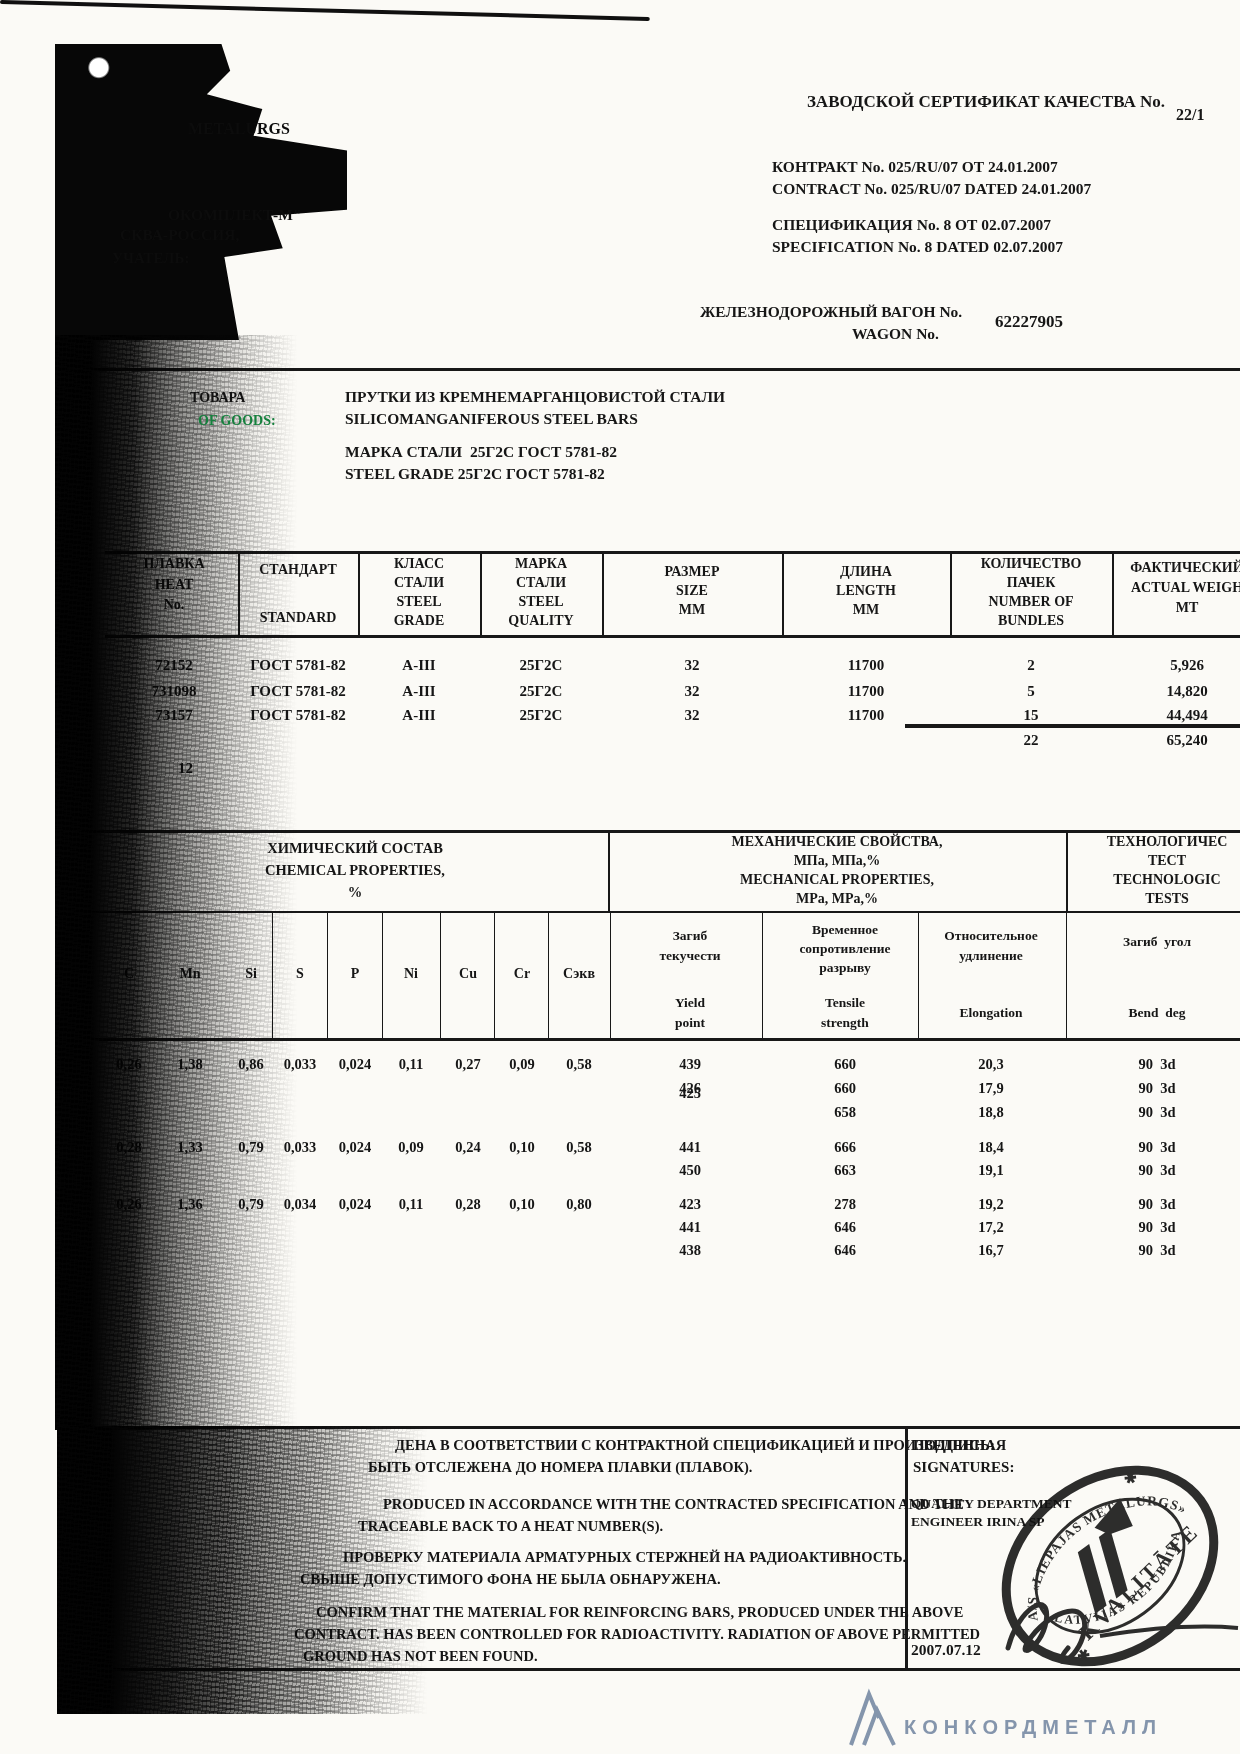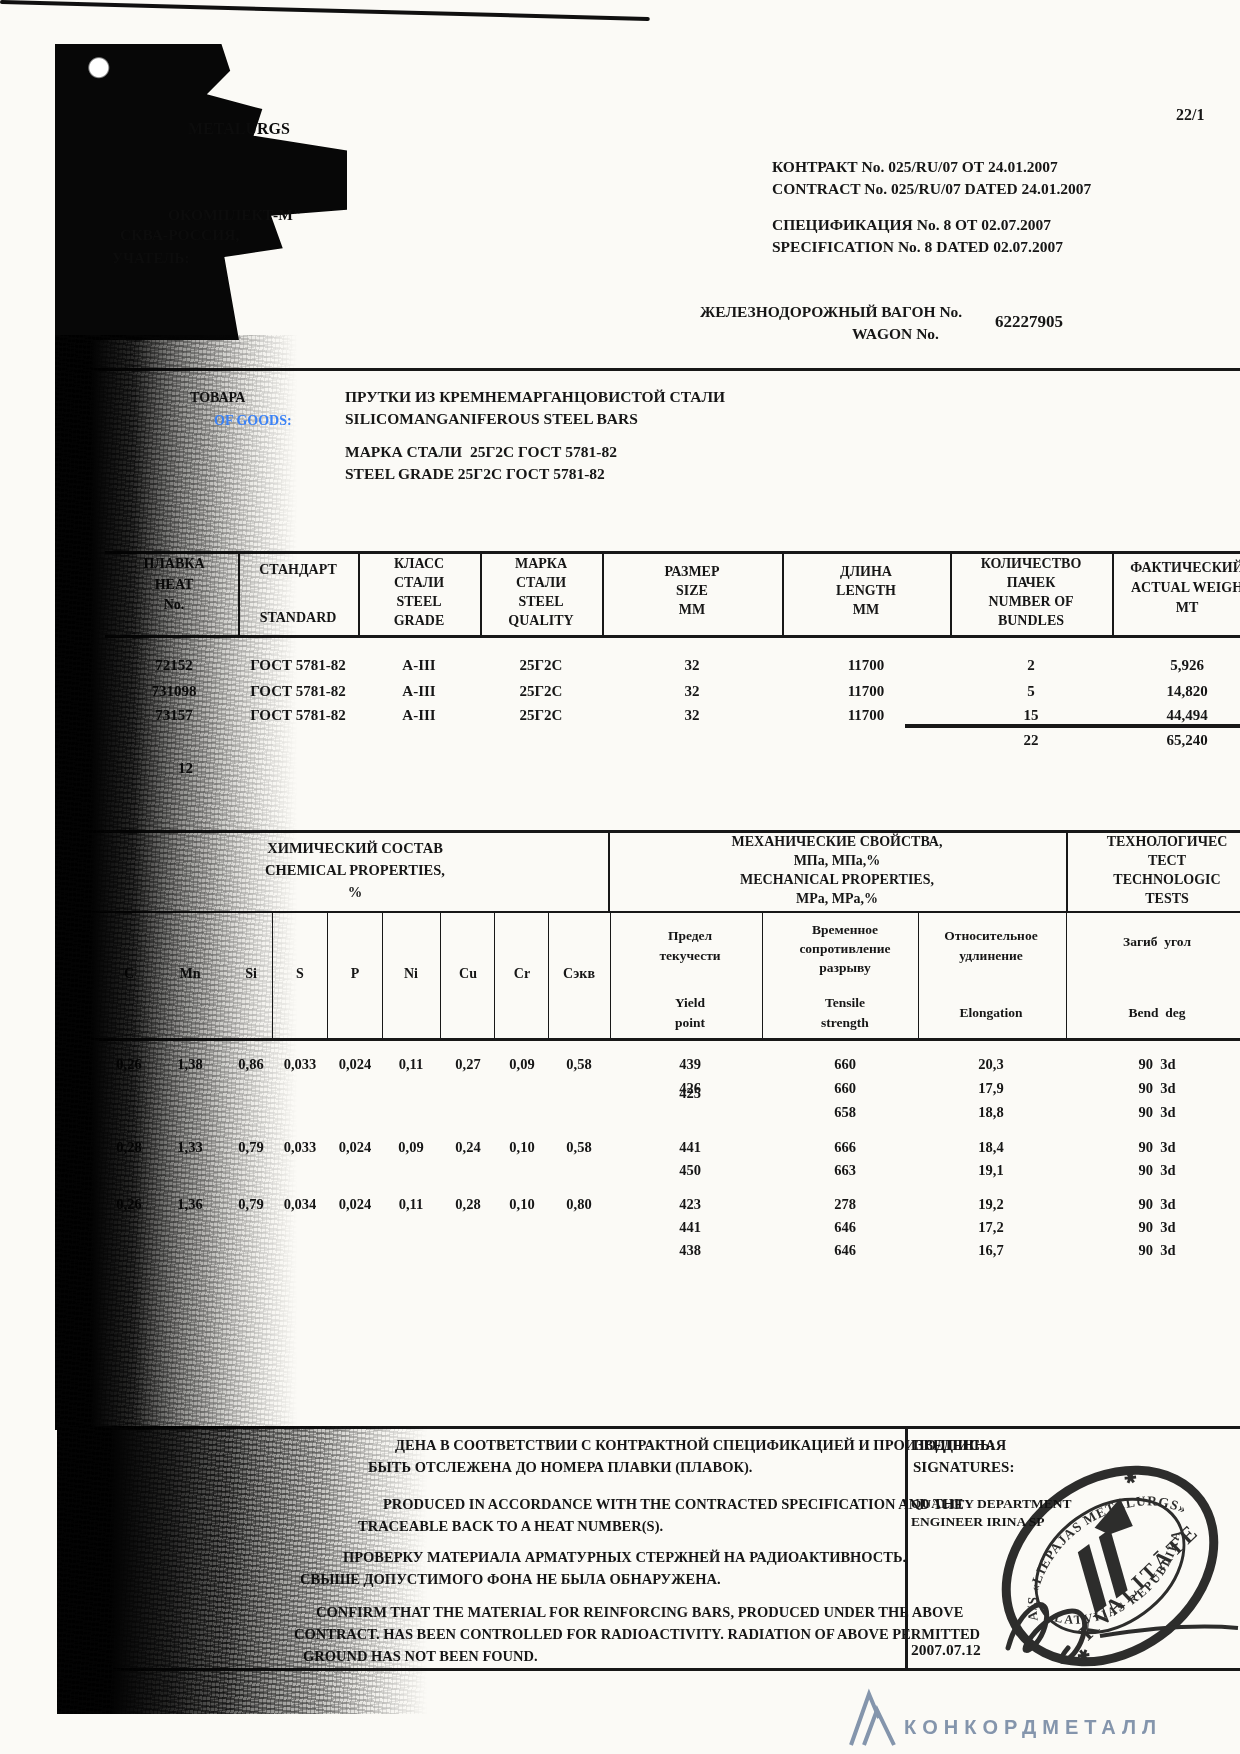--- a/index.html
+++ b/index.html
@@ -41,20 +41,21 @@
   #diag-line{left:452px;top:76px;width:650px;height:4px;background:#101010;
     transform:rotate(1.5deg);transform-origin:left center;border-radius:2px;}
   svg{position:absolute;overflow:visible;}
   .stamp-svg{z-index:4;}
 </style>
 </head>
 <body>
 
 <div id="page">
 
+  <div class="t f17 rgt" style="left:640px;top:92px;width:525px">ЗАВОДСКОЙ СЕРТИФИКАТ КАЧЕСТВА  No.</div>
   <div class="t f16" style="left:1176px;top:106px">22/1</div>
 
   <div class="t f155" style="left:772px;top:158px">КОНТРАКТ No. 025/RU/07 ОТ 24.01.2007</div>
   <div class="t f155" style="left:772px;top:180px">CONTRACT No. 025/RU/07 DATED 24.01.2007</div>
 
   <div class="t f155" style="left:772px;top:216px">СПЕЦИФИКАЦИЯ No. 8 ОТ 02.07.2007</div>
   <div class="t f155" style="left:772px;top:238px">SPECIFICATION No. 8 DATED 02.07.2007</div>
 
   <div class="t f155" style="left:700px;top:303px">ЖЕЛЕЗНОДОРОЖНЫЙ ВАГОН No.</div>
   <div class="t f155" style="left:852px;top:325px">WAGON No.</div>
@@ -62,21 +63,21 @@
 
   <div class="t f16 z3" style="left:188px;top:120px;color:#0c0c0c">METALURGS</div>
   <div class="t f155 z3" style="left:168px;top:206px;color:#0c0c0c">ОКОМПЛЕКТ-М"</div>
   <div class="t f155 z3" style="left:120px;top:226px;color:#0c0c0c">СКВА-РОССИЯ,</div>
   <div class="t f15 z3" style="left:112px;top:250px;color:#0c0c0c">УЧАТЕЛЬ:</div>
 
   <div id="diag-line"></div>
   <div class="ln" style="left:55px;top:368px;width:1185px;height:3px"></div>
 
   <div class="t f14 z3" style="left:190px;top:390px;color:#111">ТОВАРА</div>
-  <div class="t f14 z3" style="left:214px;top:413px;color:#3b82f6">OF GOODS:</div>
+  <div class="t f14 z3" style="left:198px;top:413px;color:#15803d">OF GOODS:</div>
   <div class="t f155" style="left:345px;top:388px">ПРУТКИ ИЗ КРЕМНЕМАРГАНЦОВИСТОЙ СТАЛИ</div>
   <div class="t f155" style="left:345px;top:410px">SILICOMANGANIFEROUS STEEL BARS</div>
   <div class="t f155" style="left:345px;top:443px">МАРКА СТАЛИ&nbsp; 25Г2С ГОСТ 5781-82</div>
   <div class="t f155" style="left:345px;top:465px">STEEL GRADE 25Г2С ГОСТ 5781-82</div>
 
   <div class="ln" style="left:105px;top:551px;width:1135px;height:3px"></div>
   <div class="ln" style="left:105px;top:635px;width:1135px;height:3px"></div>
   <div class="ln" style="left:238px;top:551px;width:2px;height:87px"></div>
   <div class="ln" style="left:358px;top:551px;width:2px;height:87px"></div>
   <div class="ln" style="left:480px;top:551px;width:2px;height:87px"></div>
@@ -176,21 +177,21 @@
   <span class="t c f14 cc-c" style="top:966px">C</span>
   <span class="t c f14 cc-mn" style="top:966px">Mn</span>
   <span class="t c f14 cc-si" style="top:966px">Si</span>
   <span class="t c f14 cc-s" style="top:966px">S</span>
   <span class="t c f14 cc-p" style="top:966px">P</span>
   <span class="t c f14 cc-ni" style="top:966px">Ni</span>
   <span class="t c f14 cc-cu" style="top:966px">Cu</span>
   <span class="t c f14 cc-cr" style="top:966px">Cr</span>
   <span class="t c f14 cc-eq" style="top:966px">Сэкв</span>
 
-  <span class="t c f13 cc-y" style="top:928px">Предел</span>
+  <span class="t c f13 cc-y" style="top:928px">Загиб</span>
   <span class="t c f13 cc-y" style="top:948px">текучести</span>
   <span class="t c f13 cc-y" style="top:995px">Yield</span>
   <span class="t c f13 cc-y" style="top:1015px">point</span>
   <span class="t c f13 cc-t" style="top:922px">Временное</span>
   <span class="t c f13 cc-t" style="top:941px">сопротивление</span>
   <span class="t c f13 cc-t" style="top:960px">разрыву</span>
   <span class="t c f13 cc-t" style="top:995px">Tensile</span>
   <span class="t c f13 cc-t" style="top:1015px">strength</span>
   <span class="t c f13 cc-e" style="top:928px">Относительное</span>
   <span class="t c f13 cc-e" style="top:948px">удлинение</span>

